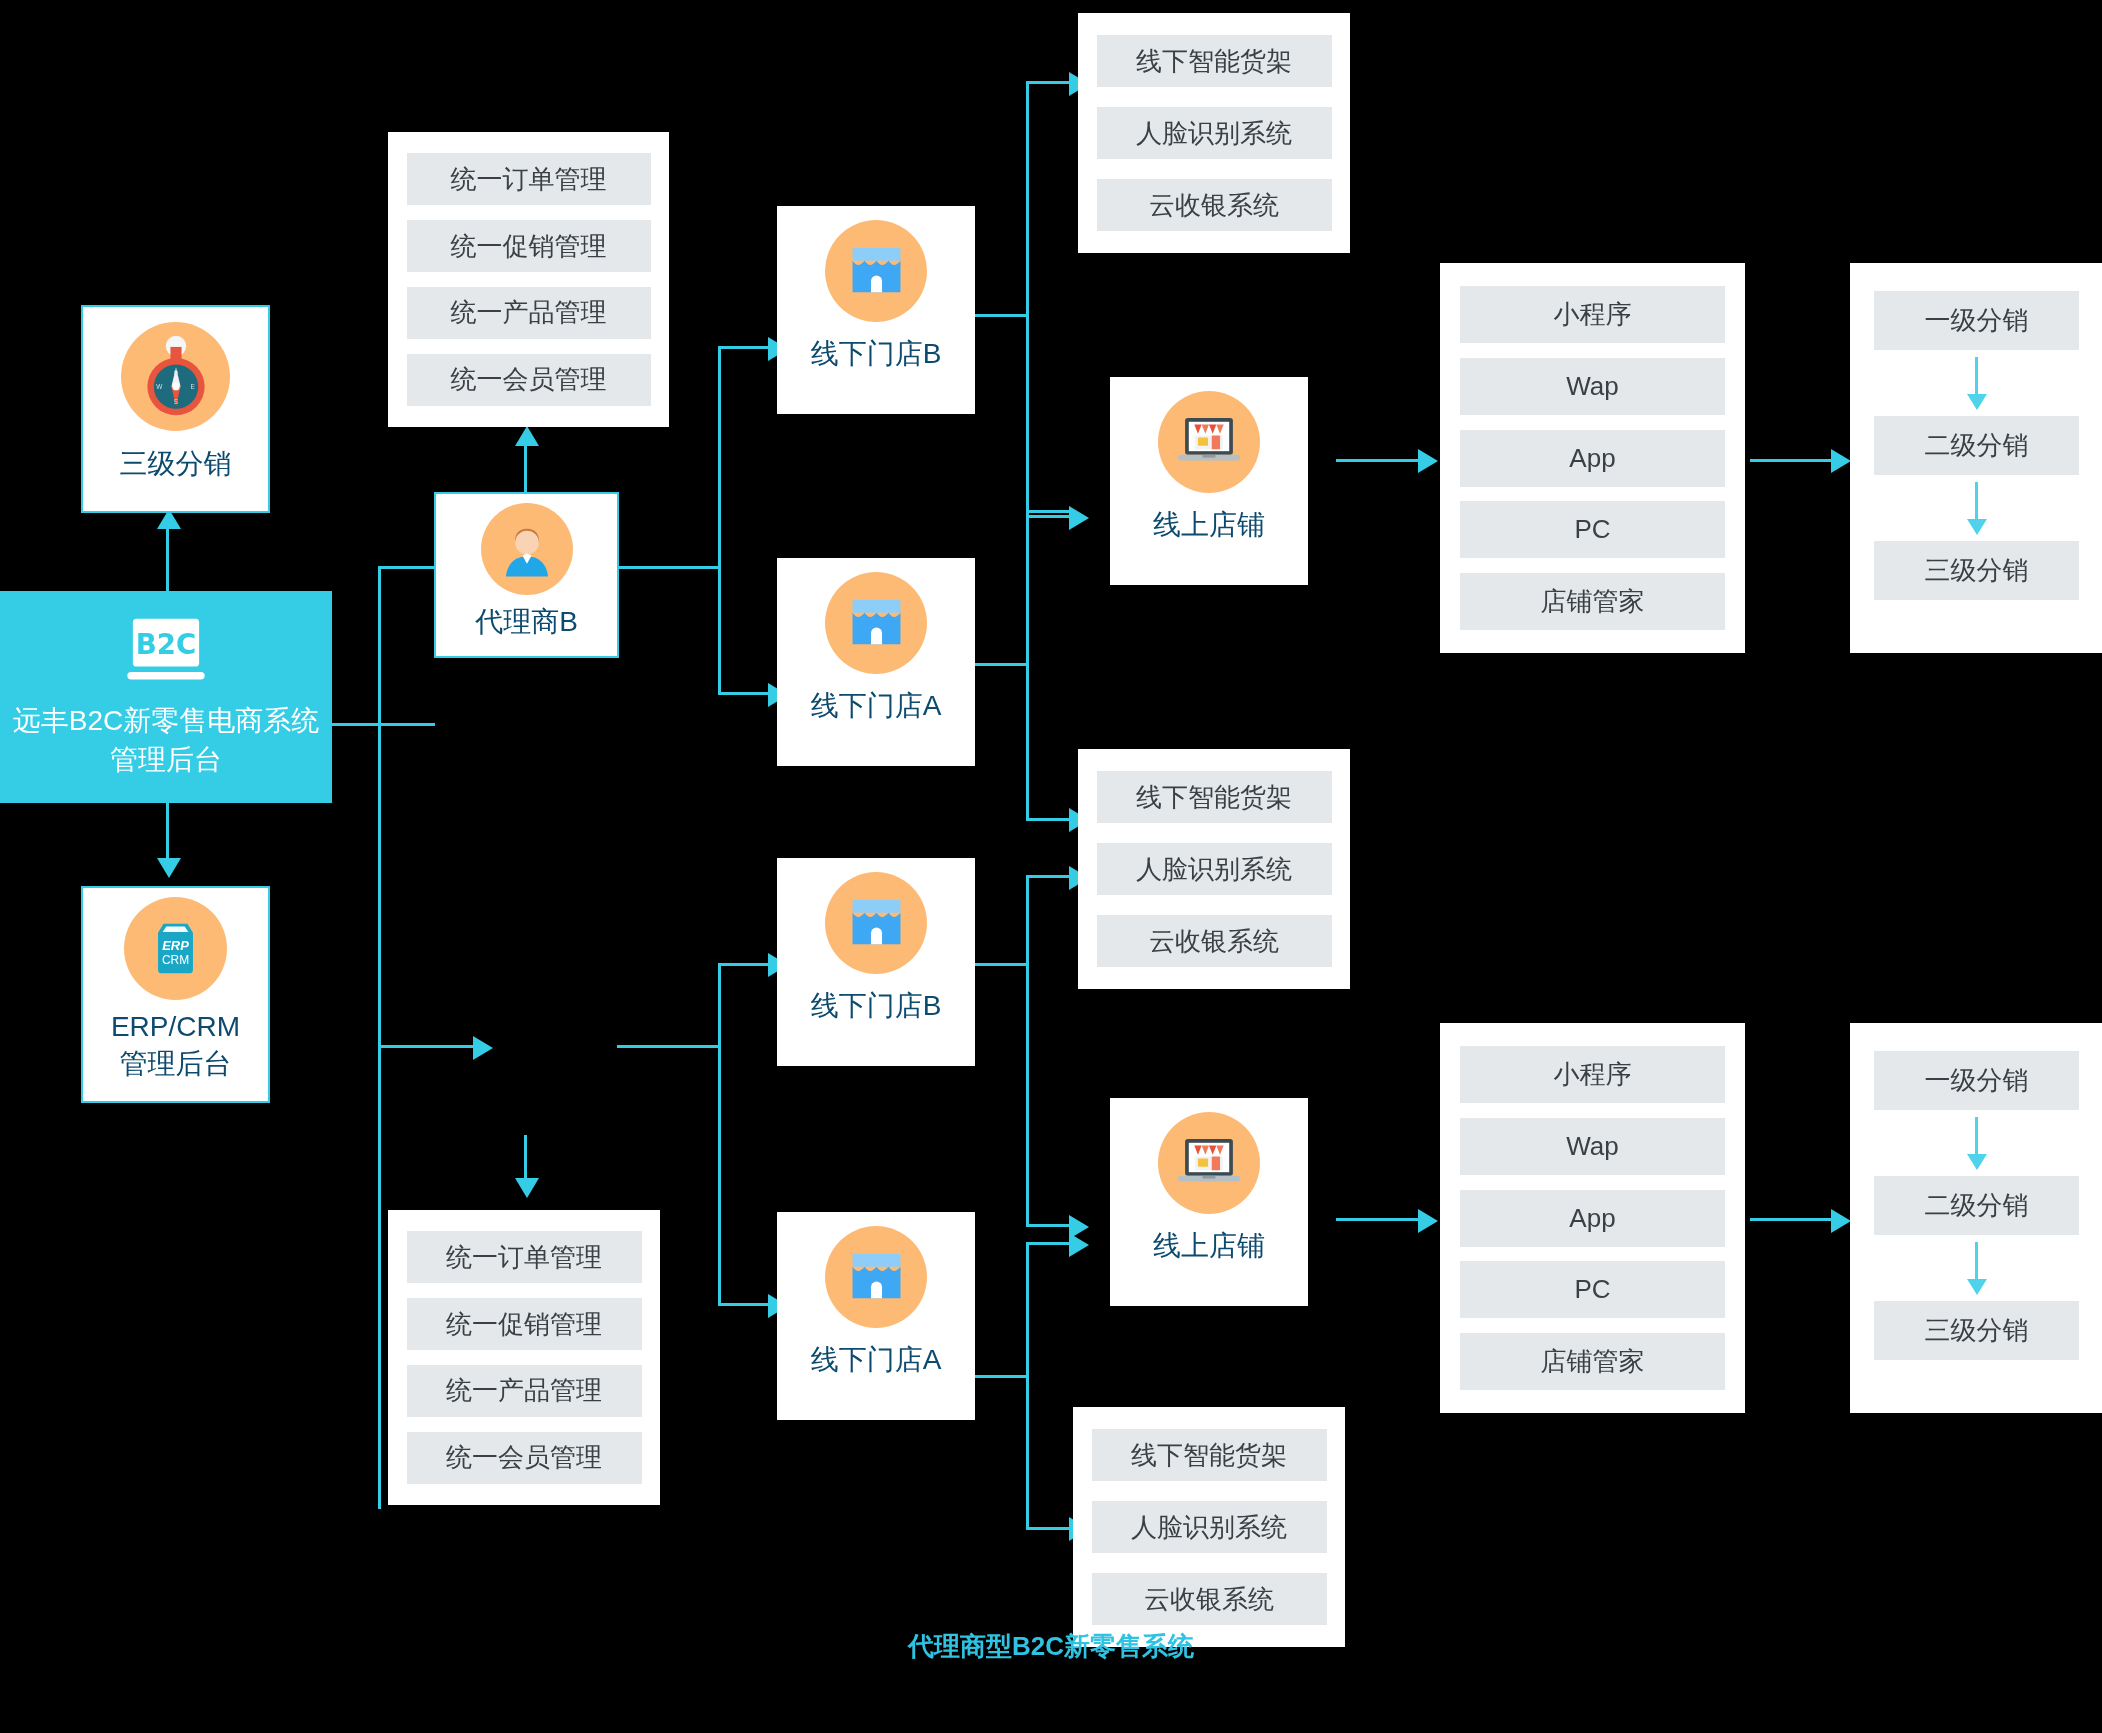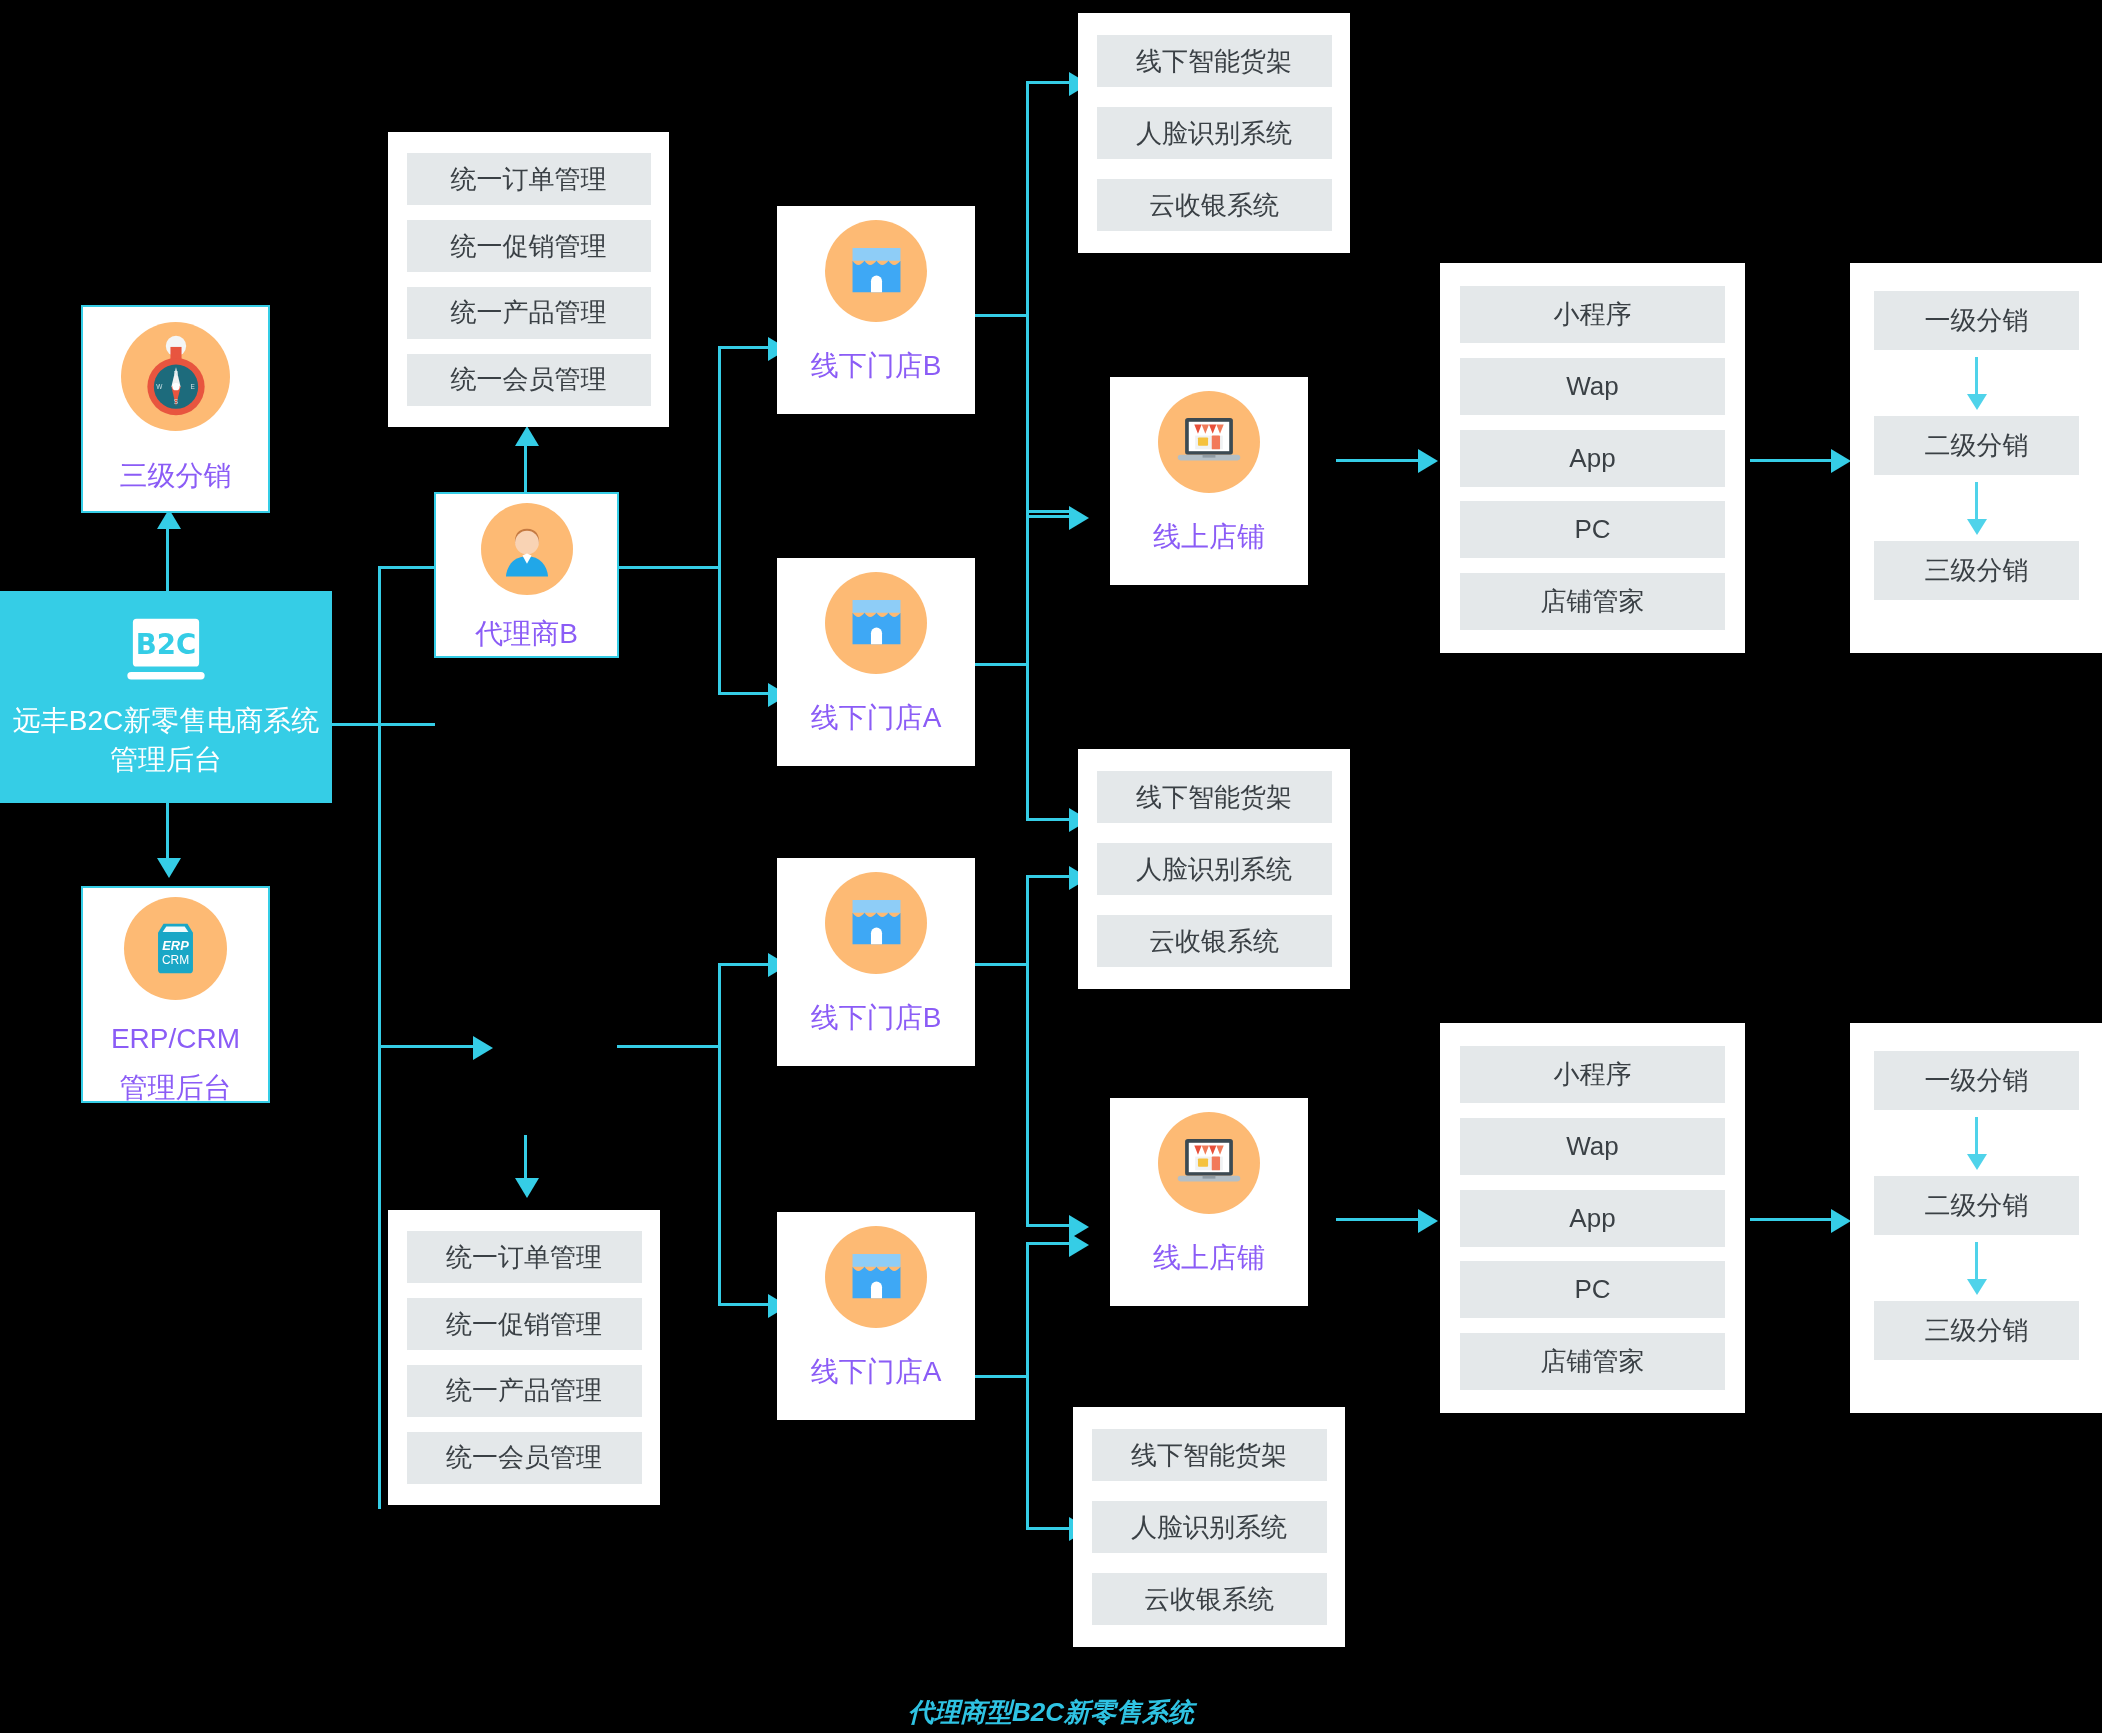--- a/index.html
+++ b/index.html
@@ -6,21 +6,21 @@
   body{width:2102px;height:1733px;position:relative;overflow:hidden;
        font-family:"Liberation Sans","DejaVu Sans",sans-serif;}
   #stage{position:absolute;left:0;top:0;width:2102px;height:1733px;}
 
   
   .card{position:absolute;background:#fff;box-sizing:border-box;}
   .card.bordered{border:2.8px solid #35cde6;}
   .icon-wrap{display:flex;align-items:center;justify-content:center;}
   .circle{border-radius:50%;background:#fdba74;display:flex;align-items:center;
           justify-content:center;}
-  .node-label{text-align:center;color:#8b5cf6;font-size:28px;line-height:37px;margin-top:12px;}
+  .node-label{text-align:center;color:#0c4a6e;font-size:28px;line-height:37px;}
 
   
   .listcard{position:absolute;background:#fff;box-sizing:border-box;
             display:flex;flex-direction:column;justify-content:center;}
   .pill{background:#e4e8ea;color:#3a4045;font-size:26px;text-align:center;
         box-sizing:border-box;display:flex;align-items:center;
         justify-content:center;}
 
   
   .mainbox{position:absolute;background:#35cde6;color:#fff;box-sizing:border-box;
@@ -357,16 +357,16 @@
       <div class="thin-av" style="left:50%;margin-left:-10px;top:44px;"></div>
     </div>
     <div class="pill" style="height:59px;">二级分销</div>
     <div style="position:relative;height:66px;">
       <div class="thin-ln" style="left:50%;margin-left:-1.4px;top:7.4px;height:41px;"></div>
       <div class="thin-av" style="left:50%;margin-left:-10px;top:44px;"></div>
     </div>
     <div class="pill" style="height:59px;">三级分销</div>
   </div>
 
-  <div class="caption" style="top:1695px;font-style:italic;">代理商型B2C新零售系统</div>
+  <div class="caption" style="top:1629px;">代理商型B2C新零售系统</div>
 
 </div>
 
 
 </body></html>

